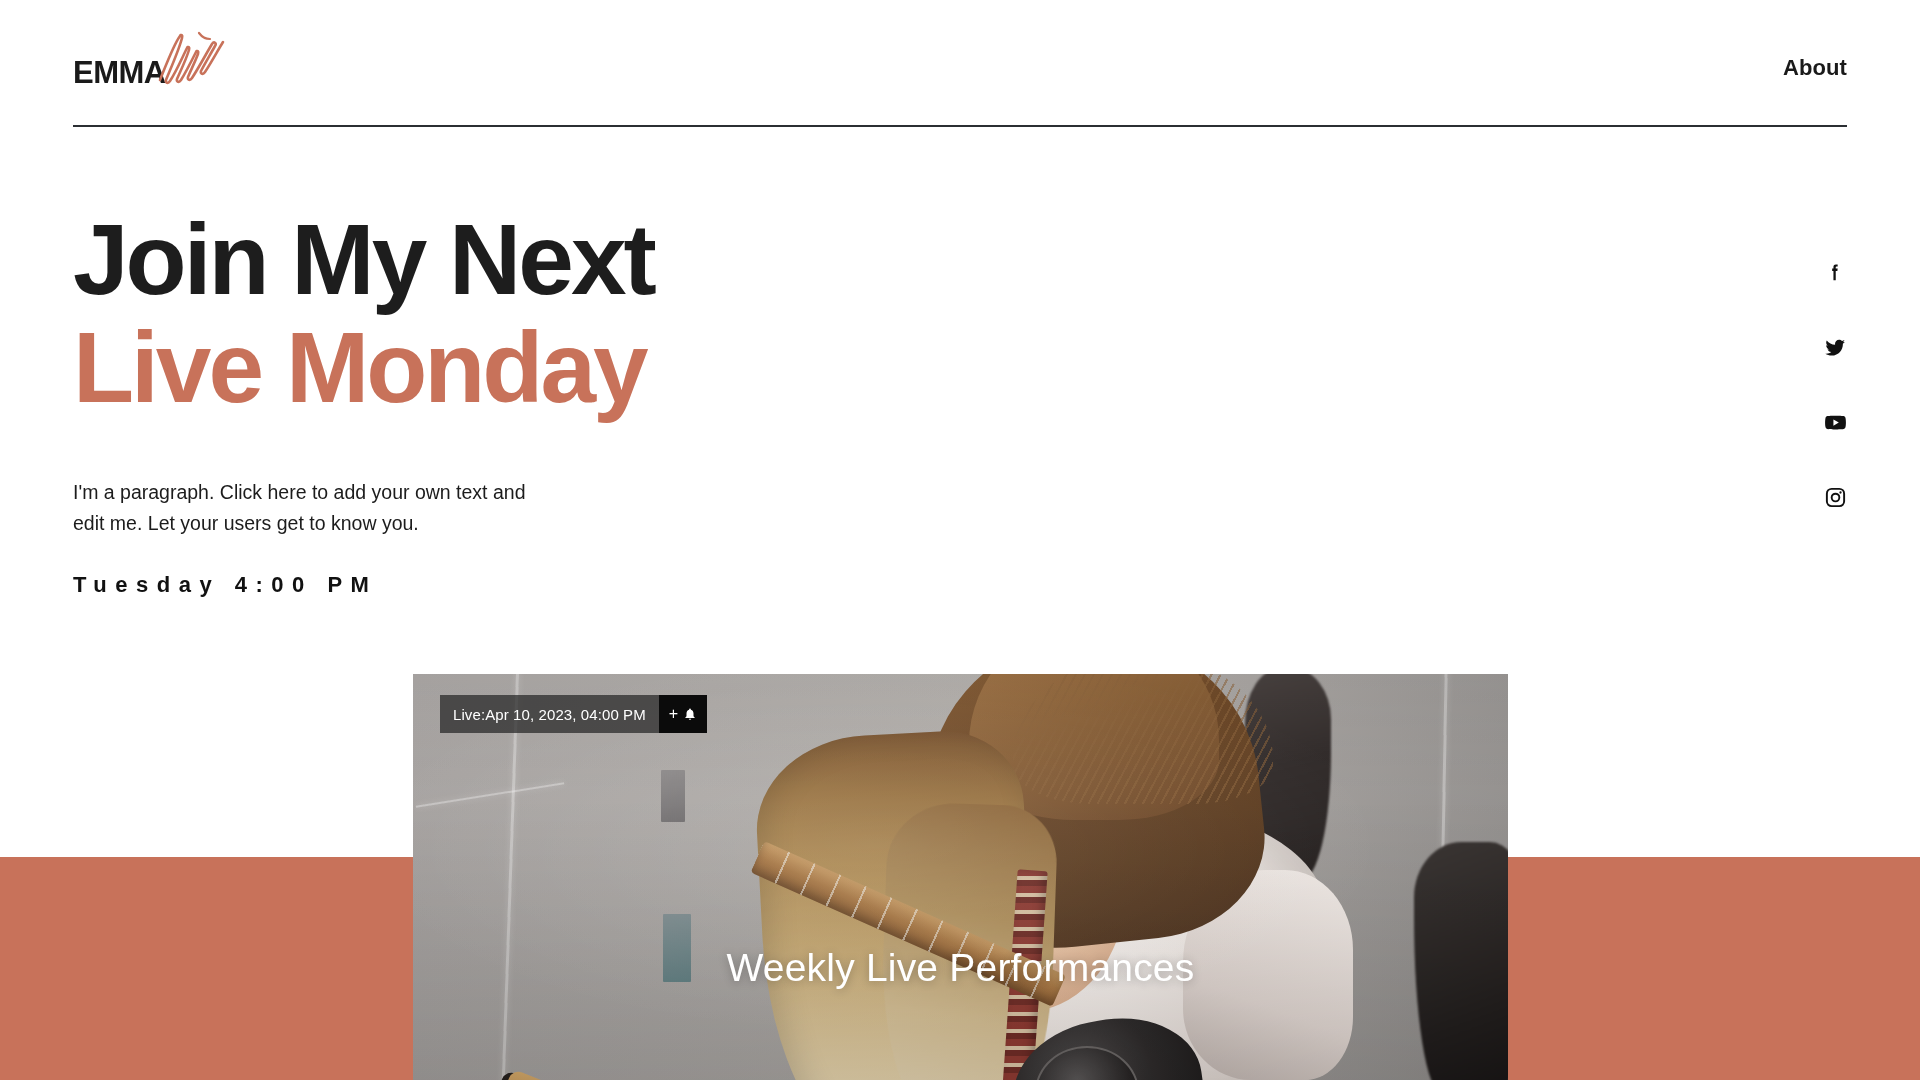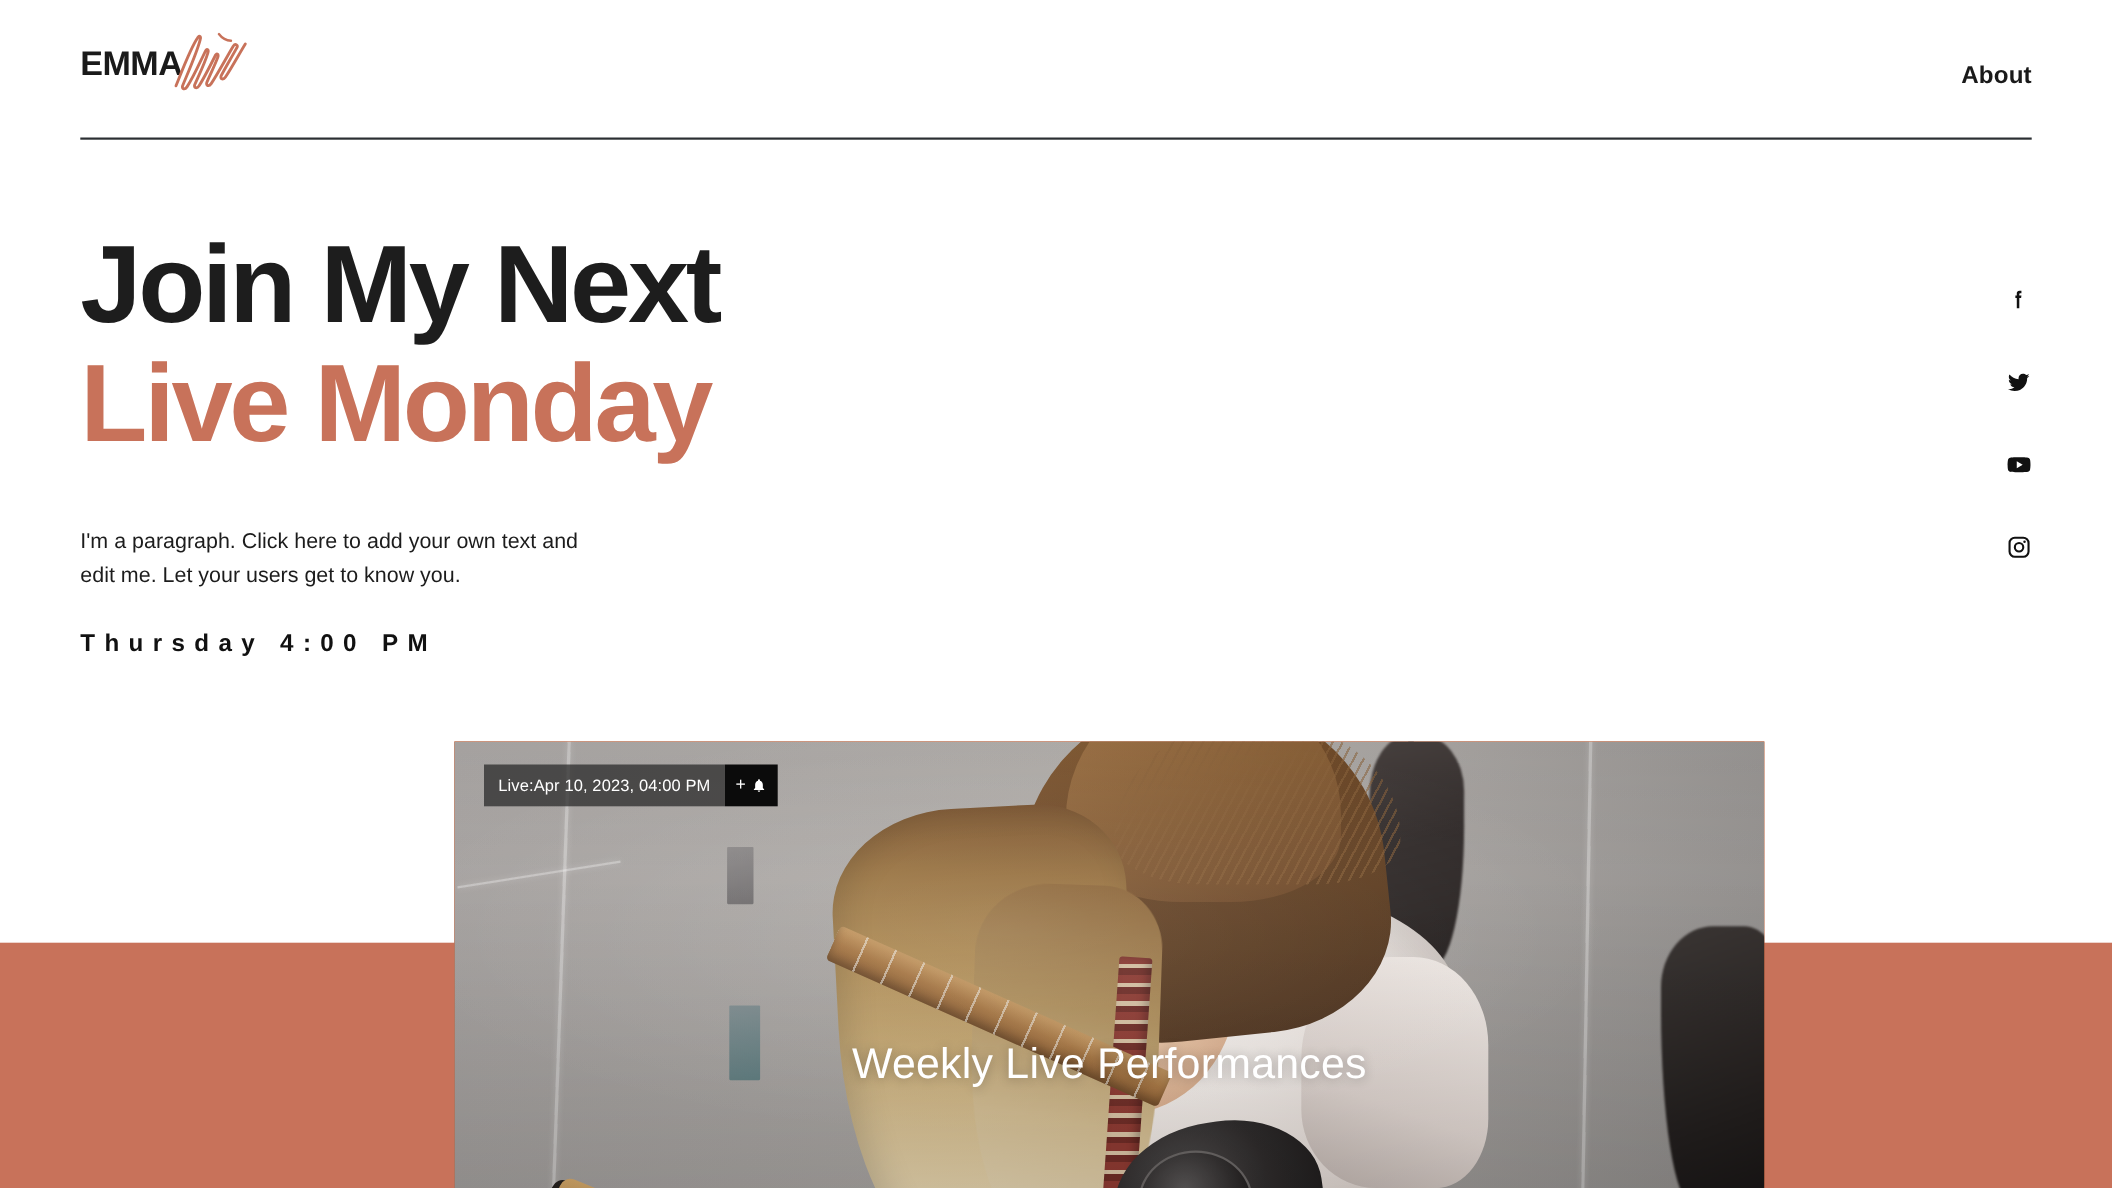--- a/index.html
+++ b/index.html
@@ -41,21 +41,21 @@
     width: 1920px;
     height: 127px;
     z-index: 5;
   }
 
   .logo {
     position: absolute;
     left: 73px;
     top: 30px;
     display: flex;
-    align-items: flex-start;
+    align-items: center;
     height: 60px;
     user-select: none;
   }
 
   .logo-emma {
     font-family: "Liberation Sans", sans-serif;
     font-size: 31px;
     font-weight: 700;
     letter-spacing: -0.5px;
     color: #1a1a1a;
@@ -167,25 +167,25 @@
     cursor: pointer;
   }
 
   .social-link svg { display: block; }
 
   
   .video-card {
     position: absolute;
     left: 413px;
     top: 674px;
-    width: 1191px;
+    width: 1095px;
     height: 406px;
     overflow: hidden;
     z-index: 3;
-    background: #c2410c;
+    background: #7f1d1d;
   }
 
   
   .scene {
     position: absolute;
     inset: 0;
     overflow: hidden;
     background:
       linear-gradient(180deg, rgba(0,0,0,0.05), rgba(0,0,0,0.12)),
       linear-gradient(100deg, #b4b0ae 0%, #b9b5b2 26%, #bdb9b5 48%, #b2aeab 72%, #9d9a98 100%);
@@ -610,21 +610,21 @@
   </header>
 
   <section class="hero">
     <h1 class="hero-title">
       <span>Join My Next</span>
       <span class="line2">Live Monday</span>
     </h1>
 
     <p class="hero-paragraph">I'm a paragraph. Click here to add your own text and edit me. Let your users get to know you.</p>
 
-    <div class="hero-time">Thursday 4:00 PM</div>
+    <div class="hero-time">Tuesday 4:00 PM</div>
   </section>
 
   <aside class="social-rail">
 
     <a class="social-link" href="#">
       <svg width="22" height="22" viewBox="0 0 24 24" fill="currentColor" aria-hidden="true">
         <path d="M14.9 8.3h-2.1V6.9c0-.6.4-.8.7-.8h1.4V3.7h-1.9c-2.2 0-2.7 1.6-2.7 2.7v1.9H8.9v2.5h1.4V21h2.5v-10.2h1.8l.3-2.5z"></path>
       </svg>
     </a>
 

